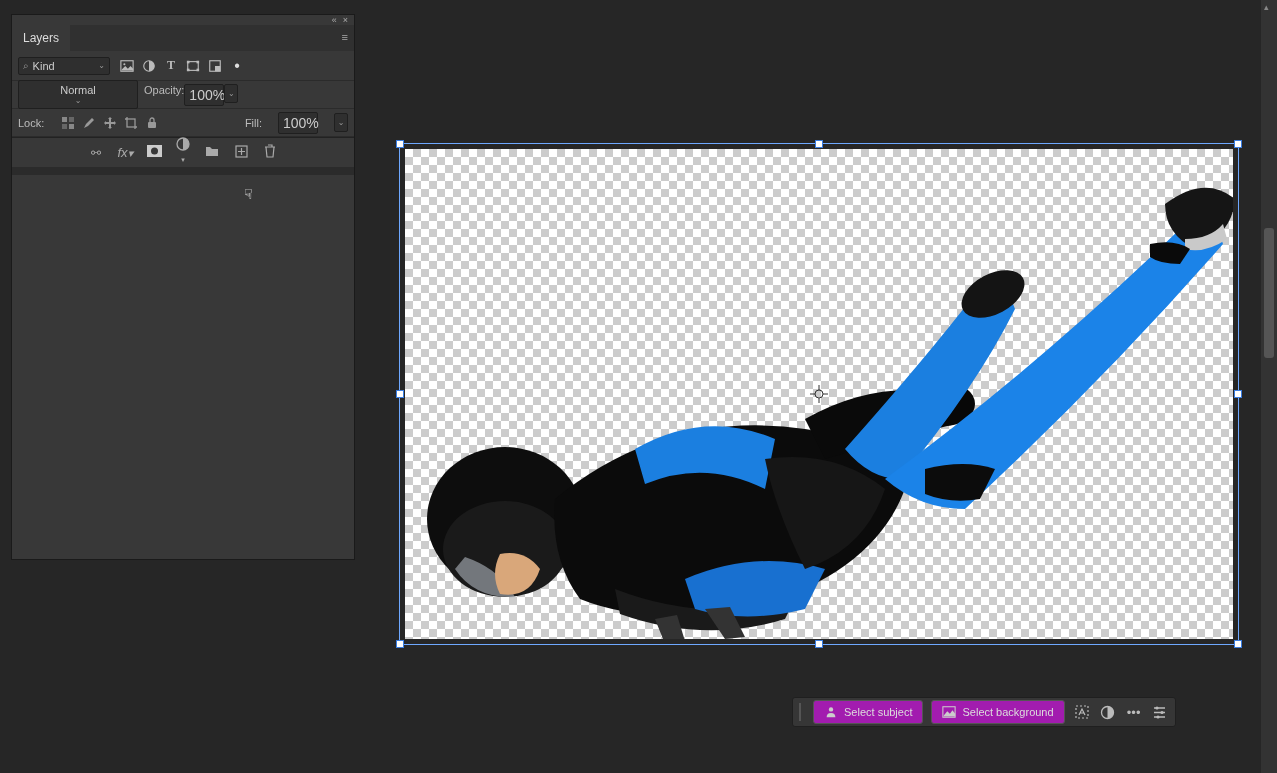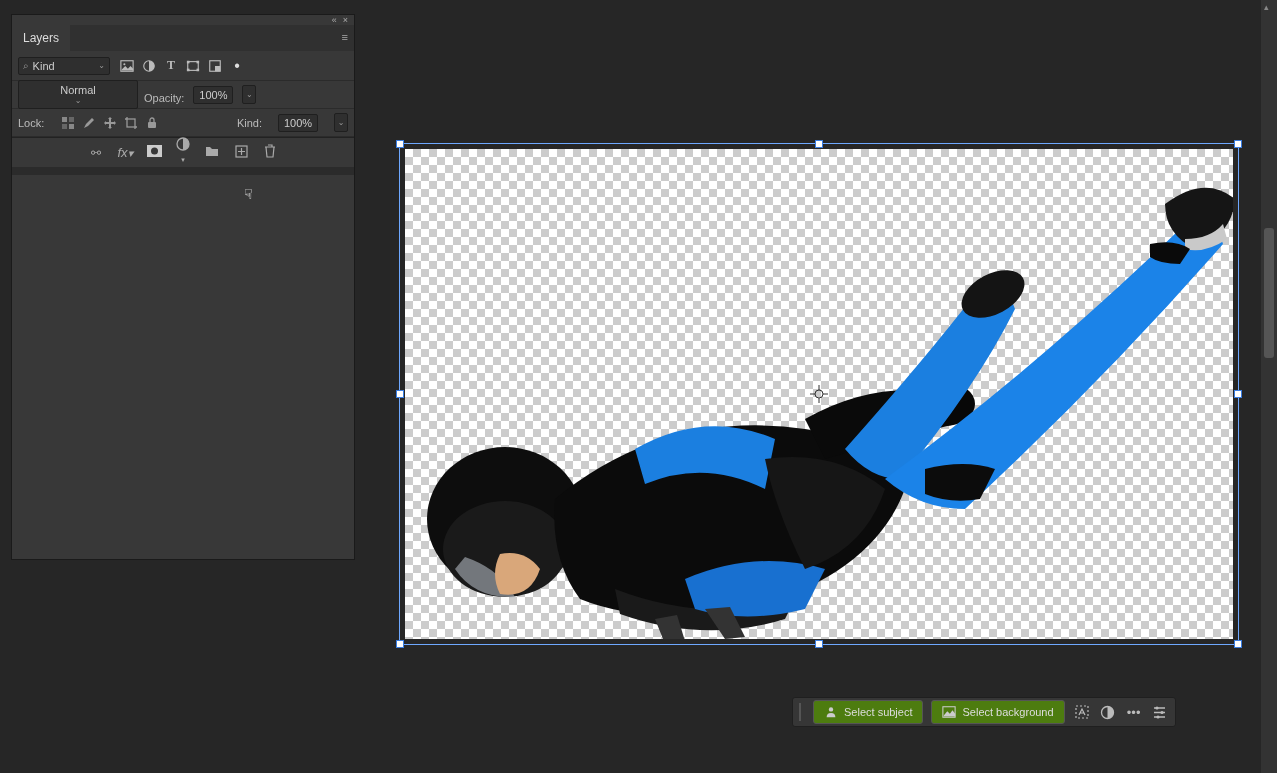--- a/index.html
+++ b/index.html
@@ -18,23 +18,23 @@
   .kind-filter { display: flex; align-items: center; background: #2f2f2f; border: 1px solid #1f1f1f; border-radius: 2px; padding: 2px 4px; gap: 4px; width: 92px; }
   .kind-filter .search { font-size: 10px; color: #999; }
   .kind-filter .label { font-size: 11px; color: #ccc; flex: 1; }
   .kind-filter .chev { font-size: 8px; color: #999; }
   .filter-icons { display: flex; gap: 8px; align-items: center; margin-left: 4px; }
   .filter-icons span, .filter-icons svg { width: 14px; height: 14px; display: inline-flex; align-items: center; justify-content: center; color: #bbb; font-size: 12px; }
   
   .blend-row { height: 28px; display: flex; align-items: center; padding: 0 6px; gap: 6px; border-bottom: 1px solid #2b2b2b; }
   .blend-select { background: #2f2f2f; border: 1px solid #1f1f1f; border-radius: 2px; padding: 3px 6px; font-size: 11px; color: #ccc; width: 120px; display: flex; justify-content: space-between; align-items: center; flex-direction: column; }
   .blend-select .chev { font-size: 8px; color: #999; }
-  .opacity-group { display: flex; align-items: flex-end; gap: 9px; }
+  .opacity-group { display: flex; align-items: flex-start; gap: 0; }
   .opacity-group .lbl { font-size: 11px; color: #bbb; }
-  .pct-box { background: #2f2f2f; border: 1px solid #1f1f1f; border-radius: 2px; padding: 2px 4px; font-size: 11px; color: #ccc; width: 40px; text-align: center; }
+  .pct-box { background: #2f2f2f; border: 1px solid #1f1f1f; border-radius: 2px; padding: 2px 4px; font-size: 14px; color: #ccc; width: 40px; text-align: center; }
   .pct-chev { background: #2f2f2f; border: 1px solid #1f1f1f; border-radius: 2px; width: 14px; height: 19px; display: flex; align-items: center; justify-content: center; font-size: 8px; color: #999; }
   
   .lock-row { height: 28px; display: flex; align-items: center; padding: 0 6px; gap: 16px; border-bottom: 1px solid #2b2b2b; }
   .lock-row .lbl { font-size: 11px; color: #bbb; }
   .lock-icons { display: flex; gap: 5px; align-items: center; }
   .lock-icons span { width: 16px; height: 16px; display: inline-flex; align-items: center; justify-content: center; color: #999; font-size: 11px; }
   
   .layer-list { flex: 1; background: #383838; height: 374px; overflow: auto; }
   .layer-item { height: 54px; background: #5a5a5a; display: flex; align-items: center; padding: 0 6px; gap: 8px; border: 1px solid #484848; }
   .layer-vis { width: 16px; display: flex; justify-content: center; }
@@ -62,21 +62,21 @@
   .handle.tm { left: 50%; top: -4px; margin-left: -4px; }
   .handle.bm { left: 50%; bottom: -4px; margin-left: -4px; }
   .handle.ml { left: -4px; top: 50%; margin-top: -4px; }
   .handle.mr { right: -4px; top: 50%; margin-top: -4px; }
   .center-ref { position: absolute; left: 50%; top: 50%; width: 18px; height: 18px; margin-left: -9px; margin-top: -9px; }
   
   .skydiver-svg { position: absolute; left: 6px; top: 6px; right: 6px; bottom: 6px; }
   
   .bottom-bar { position: absolute; left: 792px; top: 697px; height: 30px; background: #363636; border: 1px solid #1f1f1f; border-radius: 3px; display: flex; align-items: center; padding: 0 6px; gap: 8px; }
   .bottom-sep { width: 2px; height: 18px; background: #555; margin-right: 4px; }
-  .pill-btn { display: flex; align-items: center; gap: 6px; background: #4d7c0f; border: 1px solid #555; border-radius: 3px; padding: 4px 10px; font-size: 11px; color: #ddd; }
+  .pill-btn { display: flex; align-items: center; gap: 6px; background: #a21caf; border: 1px solid #555; border-radius: 3px; padding: 4px 10px; font-size: 11px; color: #ddd; }
   .pill-btn svg { width: 14px; height: 14px; fill: #ccc; }
   .bb-icon { width: 18px; height: 18px; display: flex; align-items: center; justify-content: center; color: #bbb; font-size: 13px; }
   
   .right-scroll { position: absolute; right: 0; top: 0; width: 16px; height: 100%; background: #333; }
   .right-scroll .up { position: absolute; top: 2px; left: 3px; font-size: 9px; color: #888; }
   .right-scroll .thumb { position: absolute; top: 228px; left: 3px; width: 10px; height: 130px; background: #555; border-radius: 3px; }
 </style>
 </head>
 <body>
 
@@ -175,21 +175,21 @@
           </svg>
         </span>
       <span>
           <svg viewBox="0 0 14 14" width="14" height="14">
             <rect x="3" y="6" width="8" height="6" rx="1" fill="#999"></rect>
             <path d="M5 6 V4 a2 2 0 0 1 4 0 V6" fill="none" stroke="#999" stroke-width="1.3"></path>
           </svg>
         </span>
     </div>
     <div style="flex:1"></div>
-    <span class="lbl">Kind:</span>
+    <span class="lbl">Fill:</span>
     <div class="pct-box">100%</div>
     <div class="pct-chev">⌄</div>
   </div>
 
 
   <div class="panel-bottom">
     <span>⚯</span>
     <span style="font-style:italic;font-size:13px">fx<small>▾</small></span>
     <span><svg width="15" height="12" viewBox="0 0 15 12">
           <rect x="0" y="0" width="15" height="12" fill="#ccc"></rect>

